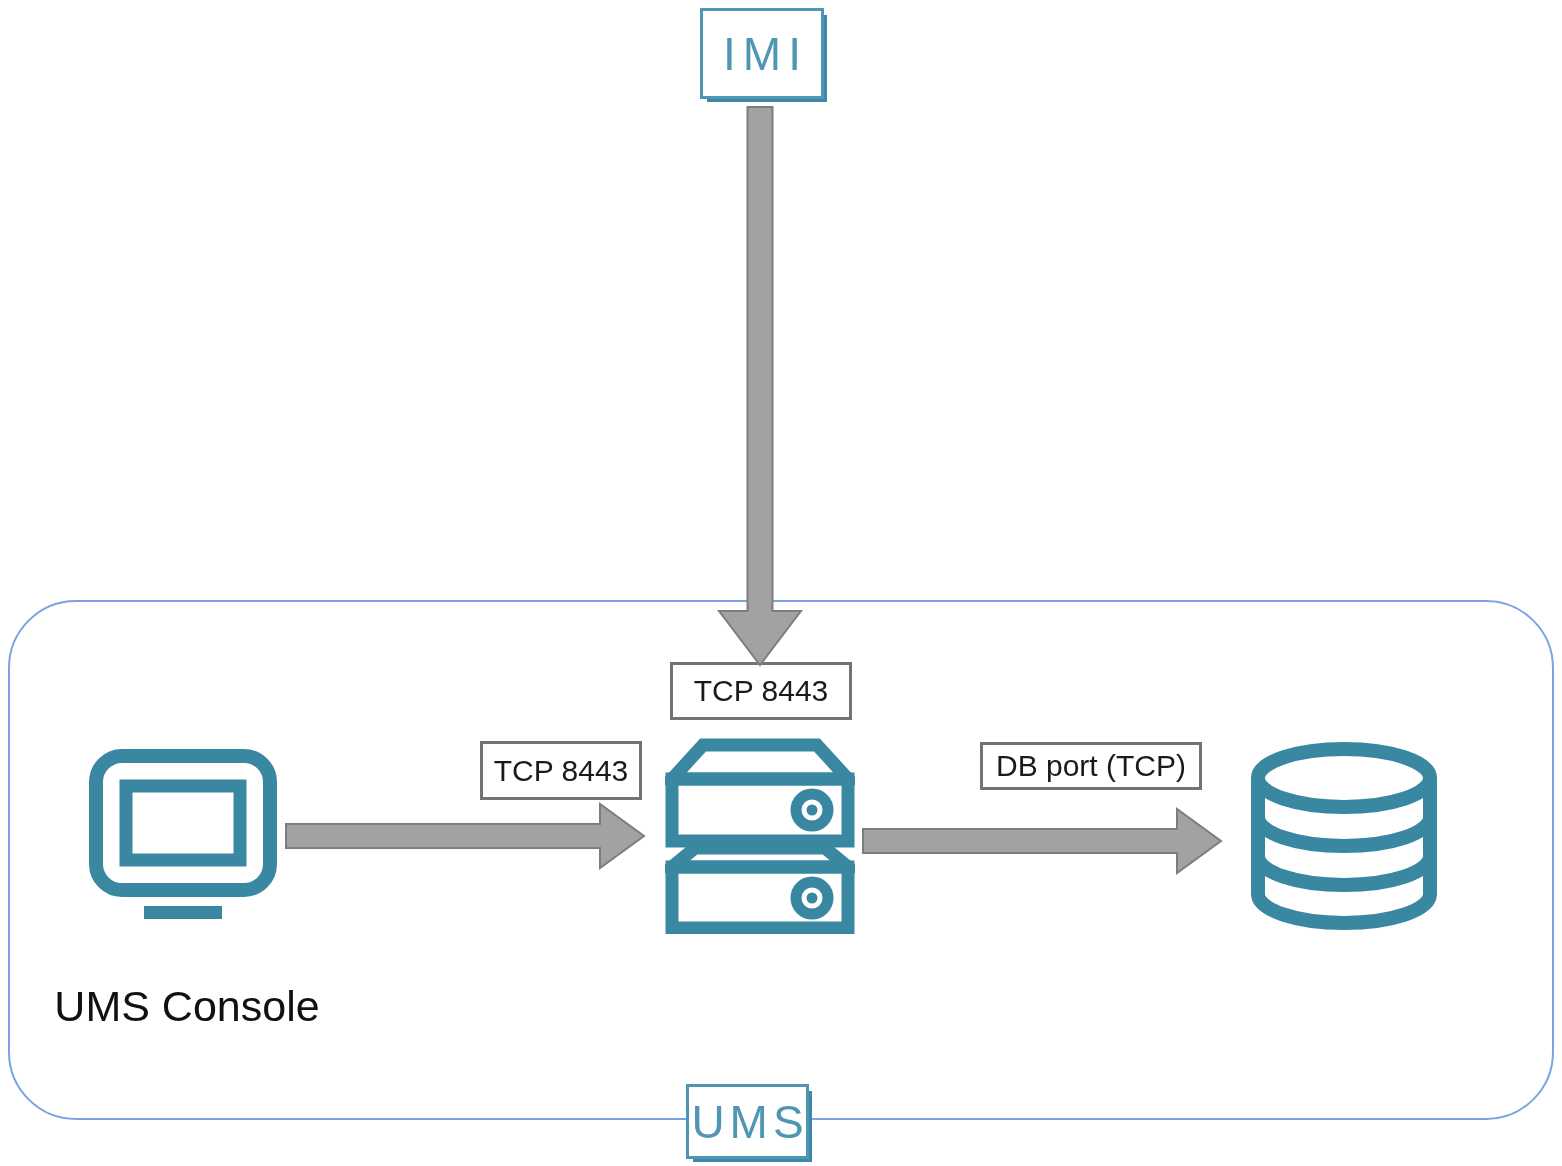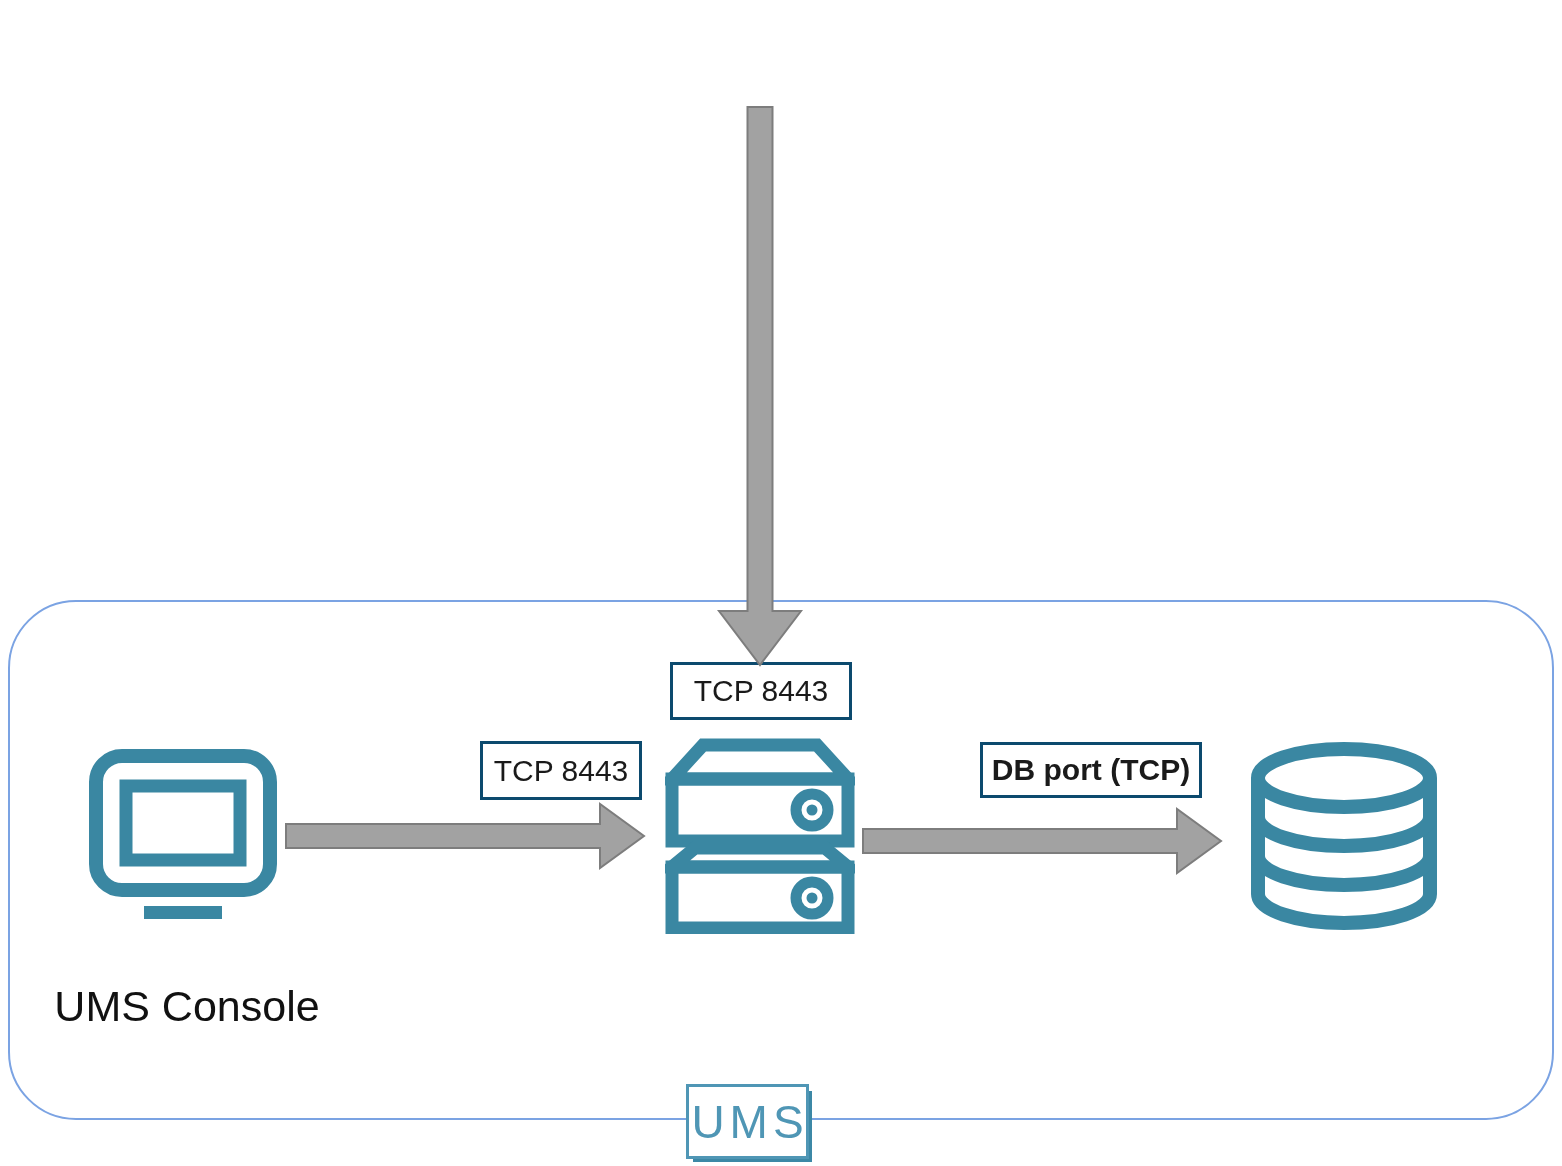--- a/index.html
+++ b/index.html
@@ -49,32 +49,32 @@
     width: 123px; height: 75px;
     font-size: 46px;
     letter-spacing: 5px;
     padding-left: 5px;
   }
 
   
   .port-label {
     position: absolute;
     background: #ffffff;
-    border: 3px solid #0c4a6e;
+    border: 3px solid #737373;
     color: #1a1a1a;
     font-size: 30px;
     display: flex;
     align-items: center;
     justify-content: center;
     z-index: 4;
     white-space: nowrap;
   }
   .port-label.top    { left: 670px; top: 662px; width: 182px; height: 58px; }
   .port-label.left   { left: 480px; top: 741px; width: 162px; height: 59px; }
-  .port-label.right  { left: 980px; top: 742px; width: 222px; height: 56px; font-weight: bold; }
+  .port-label.right  { left: 980px; top: 742px; width: 222px; height: 48px; }
 
   
   .node-icon { position: absolute; z-index: 3; color: #3a87a2; }
   .node-icon.console { left: 88px;  top: 748px; }
   .node-icon.server  { left: 665px; top: 738px; }
   .node-icon.db      { left: 1250px; top: 741px; }
 
   
   .node-label {
     position: absolute;
@@ -95,20 +95,23 @@
   .arrow polygon { fill: #a2a2a2; stroke: #7d7d7d; stroke-width: 2; }
   .arrow-down  { left: 715px; top: 106px; }
   .arrow-right1 { left: 285px; top: 801px; }
   .arrow-right2 { left: 862px; top: 806px; }
 </style>
 </head>
 <body>
 
 <div class="canvas">
 
+  <div class="logo-box imi">
+    <span>IMI</span>
+  </div>
 
   <svg class="arrow arrow-down" width="90" height="562" viewBox="0 0 90 562">
     <polygon points="32.5,1 57.5,1 57.5,505 86,505 45,559 4,505 32.5,505"></polygon>
   </svg>
 
   <div class="ums-boundary"></div>
 
   <div class="port-label top">
     <span>TCP 8443</span>
   </div>

